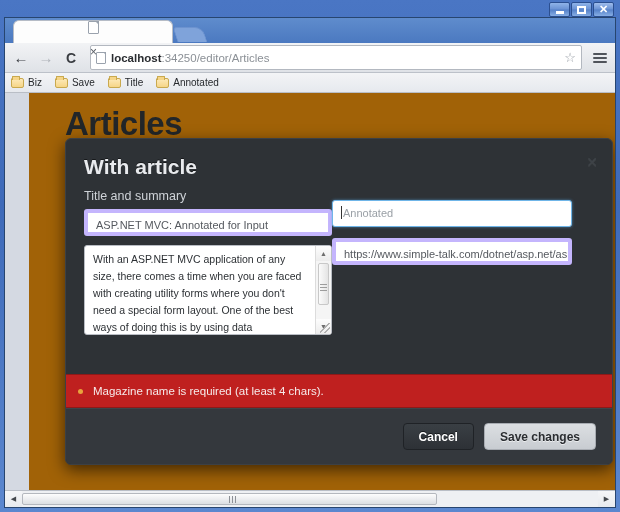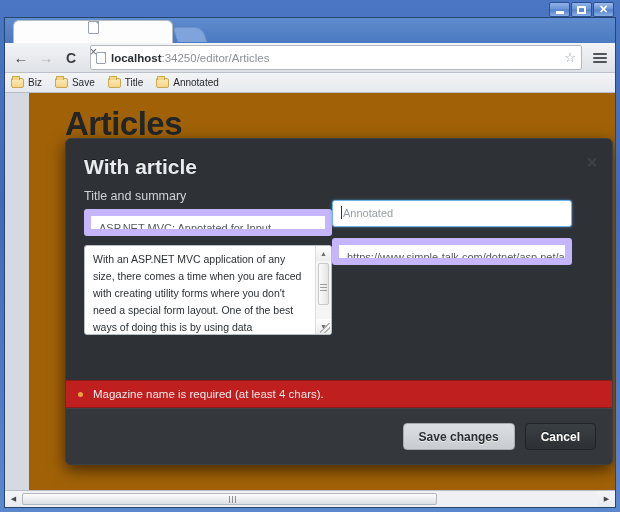--- a/index.html
+++ b/index.html
@@ -209,21 +209,21 @@
   .col-right { width: 240px; flex: none; }
 
   .field-label {
     font-size: 12.5px; color: #cfd3d8;
     margin-bottom: 6px; display: block;
   }
 
   .text-input {
     width: 100%; height: 27px;
     background: #fff;
-    border: 7px solid #c4b5fd;
+    border: 4px solid #c4b5fd;
     border-radius: 3px;
     padding: 0 8px;
     font-size: 11px; color: #55595f;
     font-family: "Liberation Sans", sans-serif;
     line-height: 25px;
     white-space: nowrap; overflow: hidden;
   }
   .text-input.focused {
     border: 1px solid #6fb5e8;
     box-shadow: 0 0 3px rgba(88,165,224,0.65);
@@ -305,21 +305,21 @@
   .spinner span:first-child { border-bottom: 1px solid #c6cad0; }
   .dropdown-arrow {
     width: 16px; flex: none; text-align: center;
     font-size: 9px; color: #23262a;
   }
 
   .field-gap { height: 11px; }
 
   
   .error-bar {
-    flex: none; height: 28px; margin-top: 14px;
+    flex: none; height: 34px; margin-top: 14px;
     background: #bf201f;
     border-top: 1px solid #8e1918;
     border-bottom: 1px solid #8e1918;
     display: flex; align-items: center;
     padding-left: 12px; gap: 10px;
   }
   .error-bullet {
     width: 5px; height: 5px; border-radius: 50%;
     background: #e8a33d; flex: none;
   }
@@ -485,22 +485,22 @@
           </div>
 
         </div>
 
         <div class="error-bar">
           <span class="error-bullet"></span>
           <span class="error-text">Magazine name is required (at least 4 chars).</span>
         </div>
 
         <div class="modal-footer">
+          <div class="btn btn-cancel">Cancel</div>
           <div class="btn btn-save">Save changes</div>
-          <div class="btn btn-cancel">Cancel</div>
         </div>
 
       </div>
     </div>
 
     <div class="hscroll">
       <div class="hs-arrow">◀</div>
       <div class="hs-track">
         <div class="hs-thumb">
             <i></i>

